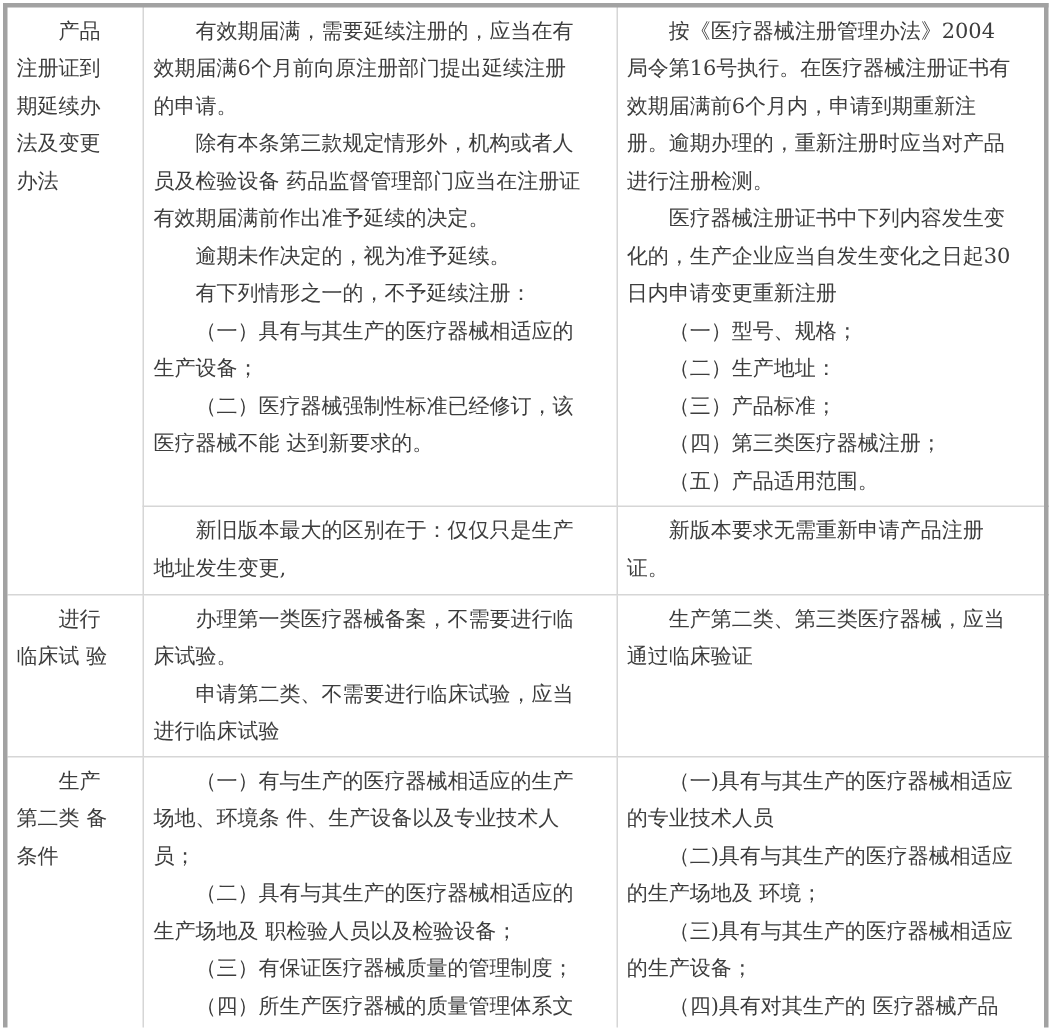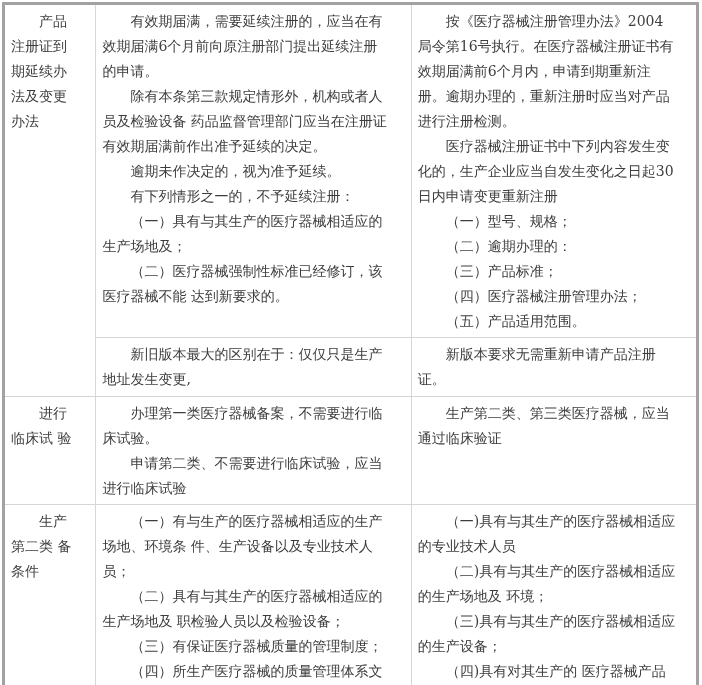--- a/index.html
+++ b/index.html
@@ -53,30 +53,30 @@
   <tbody>
     <tr class="row-1">
       <td rowspan="2">
         <p>产品注册证到期延续办法及变更办法</p>
       </td>
       <td>
         <p>有效期届满，需要延续注册的，应当在有效期届满6个月前向原注册部门提出延续注册的申请。</p>
         <p>除有本条第三款规定情形外，机构或者人员及检验设备 药品监督管理部门应当在注册证有效期届满前作出准予延续的决定。</p>
         <p>逾期未作决定的，视为准予延续。</p>
         <p>有下列情形之一的，不予延续注册：</p>
-        <p>（一）具有与其生产的医疗器械相适应的生产场地及；</p>
+        <p>（一）具有与其生产的医疗器械相适应的生产设备；</p>
         <p>（二）医疗器械强制性标准已经修订，该医疗器械不能 达到新要求的。</p>
       </td>
       <td>
         <p>按《医疗器械注册管理办法》2004局令第16号执行。在医疗器械注册证书有效期届满前6个月内，申请到期重新注册。逾期办理的，重新注册时应当对产品进行注册检测。</p>
         <p>医疗器械注册证书中下列内容发生变化的，生产企业应当自发生变化之日起30日内申请变更重新注册</p>
         <p>（一）型号、规格；</p>
-        <p>（二）逾期办理的：</p>
+        <p>（二）生产地址：</p>
         <p>（三）产品标准；</p>
-        <p>（四）医疗器械注册管理办法；</p>
+        <p>（四）第三类医疗器械注册；</p>
         <p>（五）产品适用范围。</p>
       </td>
     </tr>
     <tr class="row-2">
       <td>
         <p>新旧版本最大的区别在于：仅仅只是生产地址发生变更,</p>
       </td>
       <td>
         <p>新版本要求无需重新申请产品注册证。</p>
       </td>

